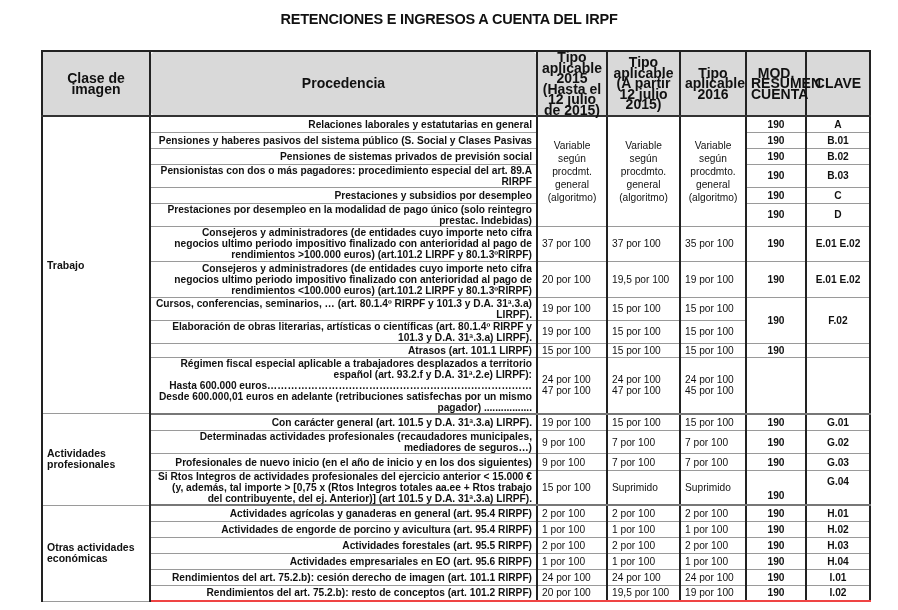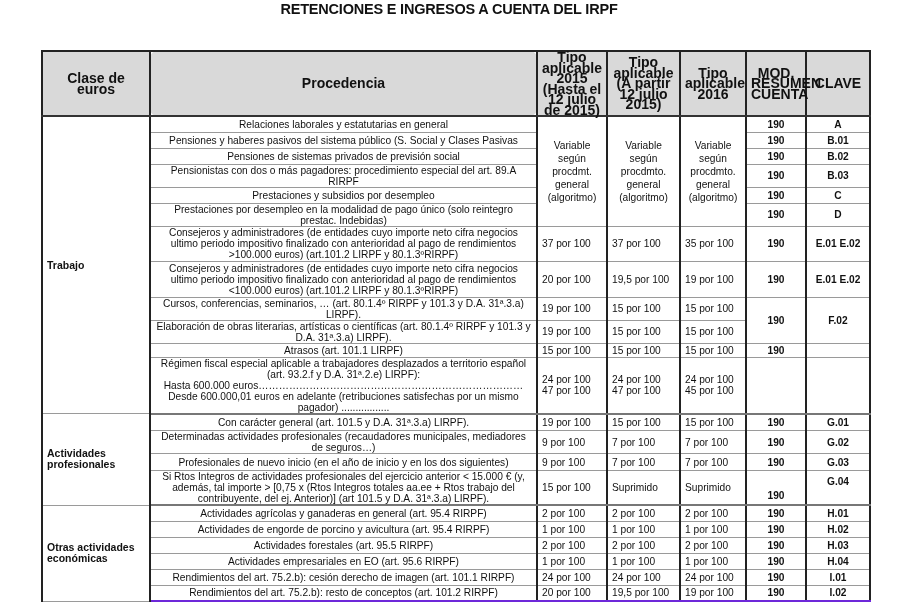--- a/index.html
+++ b/index.html
@@ -1,36 +1,36 @@
 <!DOCTYPE html>
 <html><head>
 <meta charset="utf-8">
 <style>
   html, body { margin: 0; padding: 0; background: #ffffff; }
   body { width: 898px; height: 610px; position: relative; overflow: hidden;
          font-family: "Liberation Sans", sans-serif; color: #111; }
-  .title { position: absolute; top: 1px; left: 0; width: 898px; text-align: center;
+  .title { position: absolute; top: 11px; left: 0; width: 898px; text-align: center;
            font-weight: bold; font-size: 14.5px; letter-spacing: -0.2px; }
   table.irpf { position: absolute; left: 41px; top: 50px; border-collapse: collapse;
                table-layout: fixed; width: 828px; font-size: 10.2px; line-height: 11px; }
   table.irpf td, table.irpf th { border: 1px solid #9a9a9a; padding: 0 4px; vertical-align: middle; }
   table.irpf th { background: #d9d9d9; font-weight: bold; text-align: center; font-size: 14px; line-height: 10.5px;
                   border-bottom: 2px solid #333; }
   th.hcls { font-size: 10.5px; }
   th.hproc { font-size: 10.5px; }
   
   .c1 { border-left: 2px solid #222 !important; border-right: 2px solid #222 !important; }
   .c2 { border-right: 2px solid #222 !important; border-radius: 7px; }
   .c3, .c4, .c5, .c6 { border-right: 2px solid #222 !important; }
   .c7 { border-right: 2px solid #222 !important; }
   table.irpf thead th { border-top: 2px solid #222; }
   tr.grp-end td { border-bottom: 2px solid #777; }
-  tr.last td { border-bottom: 2px solid #6d28d9; }
+  tr.last td { border-bottom: 2px solid #ef4444; }
   td.cls { font-weight: bold; font-size: 10.5px; text-align: left; padding-left: 6px; }
-  td.proc { text-align: center; padding-left: 5px; }
+  td.proc { text-align: right; padding-left: 5px; font-weight: bold; }
   td.rate { }
   td.mod { text-align: center; font-weight: bold; }
   td.clave { text-align: center; font-weight: bold; }
   td.var { text-align: center; line-height: 13px; }
   .dots { white-space: nowrap; overflow: hidden; display: block; }
 </style>
 </head>
 <body>
 
 <div class="title">RETENCIONES E INGRESOS A CUENTA DEL IRPF</div>
@@ -40,21 +40,21 @@
     <col style="width:108px">
       <col style="width:387px">
       <col style="width:70px">
       <col style="width:73px">
       <col style="width:66px">
       <col style="width:60px">
       <col style="width:64px">
   </colgroup>
   <thead>
     <tr style="height:54px">
-      <th class="c1 hcls">Clase de euros</th>
+      <th class="c1 hcls">Clase de imagen</th>
       <th class="c2 hproc">Procedencia</th>
       <th class="c3">Tipo aplicable 2015 (Hasta el 12 julio de 2015)</th>
       <th class="c4">Tipo aplicable (A partir 12 julio 2015)</th>
       <th class="c5">Tipo aplicable 2016</th>
       <th class="c6">MOD. RESUMEN CUENTA</th>
       <th class="c7">CLAVE</th>
     </tr>
   </thead>
   <tbody>
 

